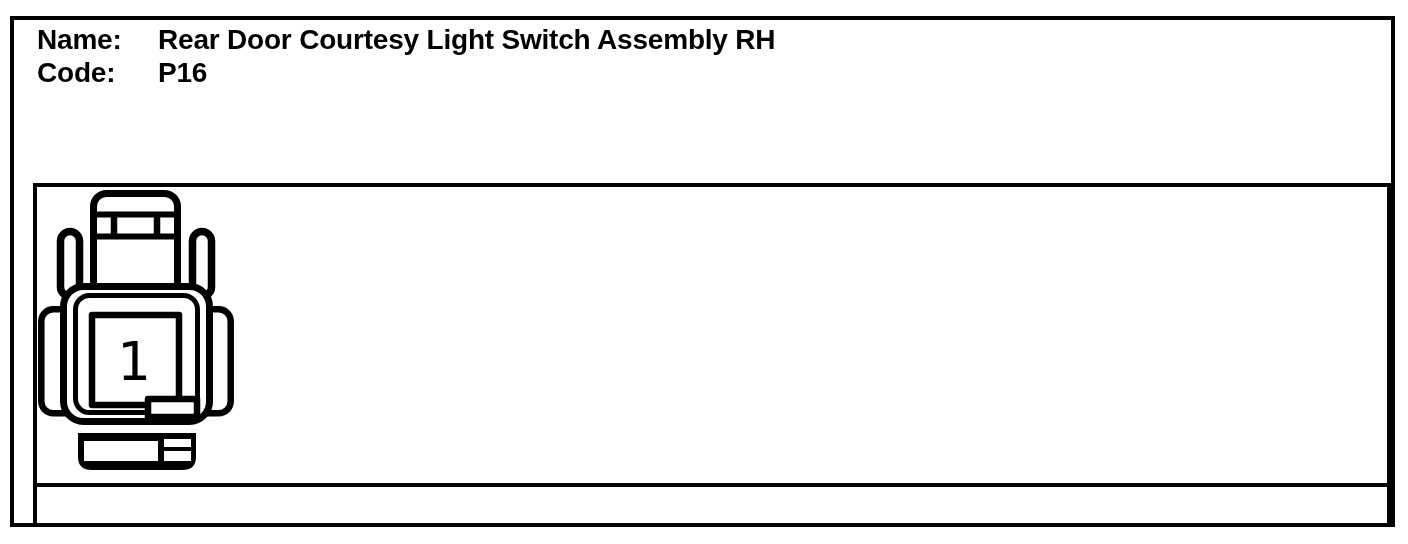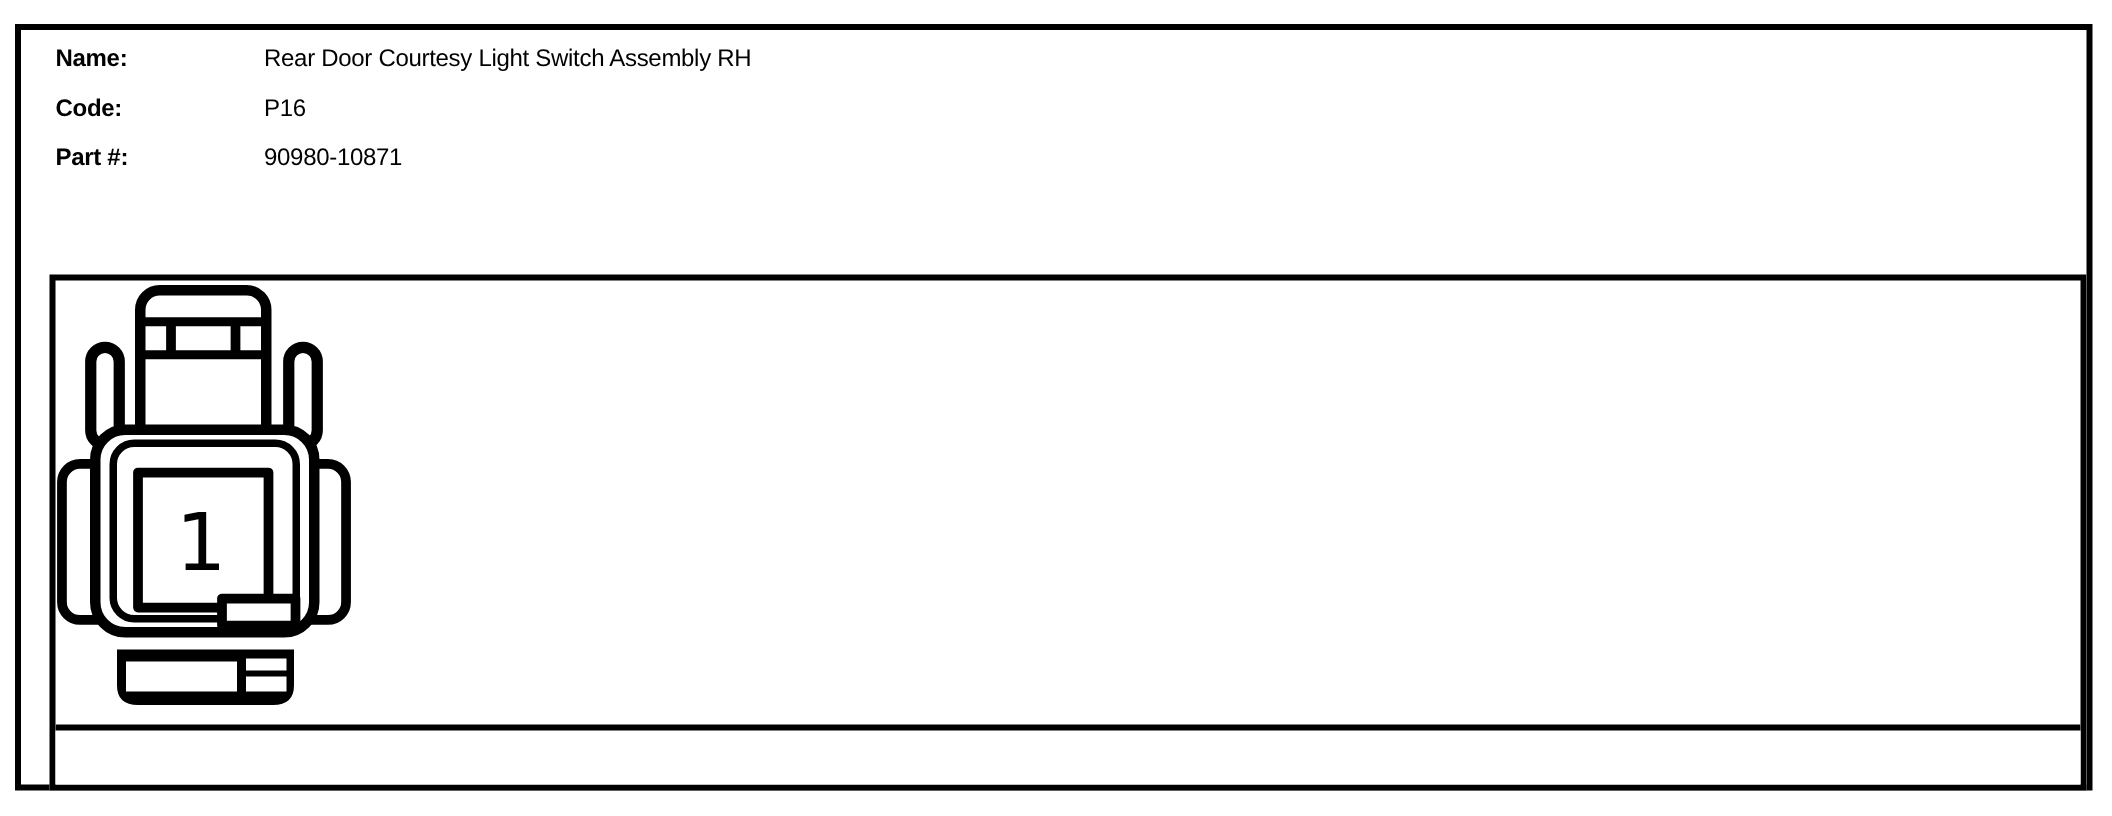--- a/index.html
+++ b/index.html
@@ -28,32 +28,31 @@
   }
   .header {
     position: absolute;
     left: 37px;
     top: 23px;
   }
   .info-row {
     display: flex;
     height: 33px;
     align-items: center;
-    font-size: 16px;
+    font-size: 28px;
     letter-spacing: -0.2px;
     white-space: nowrap;
   }
   .info-label {
     width: 121px;
     font-weight: bold;
     flex: 0 0 auto;
   }
   .info-value {
-    font-weight: normal;
-    margin-left: 18px;
+    font-weight: bold;
   }
   .diagram-box {
     position: absolute;
     left: 33px;
     top: 183px;
     width: 1358px;
     height: 344px;
     border: 4px solid #000000;
     box-sizing: border-box;
     background: #ffffff;
@@ -89,24 +88,20 @@
 
   <div class="header">
     <div class="info-row">
       <div class="info-label">Name:</div>
       <div class="info-value">Rear Door Courtesy Light Switch Assembly RH</div>
     </div>
     <div class="info-row">
       <div class="info-label">Code:</div>
       <div class="info-value">P16</div>
     </div>
-    <div class="info-row">
-      <div class="info-label">Part #:</div>
-      <div class="info-value">90980-10871</div>
-    </div>
   </div>
 
   <div class="diagram-box">
     <div class="diagram-area">
 
       <svg class="connector-svg" width="212" height="292" viewBox="0 0 212 292">
         <g fill="#ffffff" stroke="#000000" stroke-linejoin="round" stroke-linecap="butt">
 
           <rect x="63.5" y="8.5" width="84" height="105" rx="13" stroke-width="7"></rect>
           <line x1="61" y1="29.5" x2="150" y2="29.5" stroke-width="6"></line>

